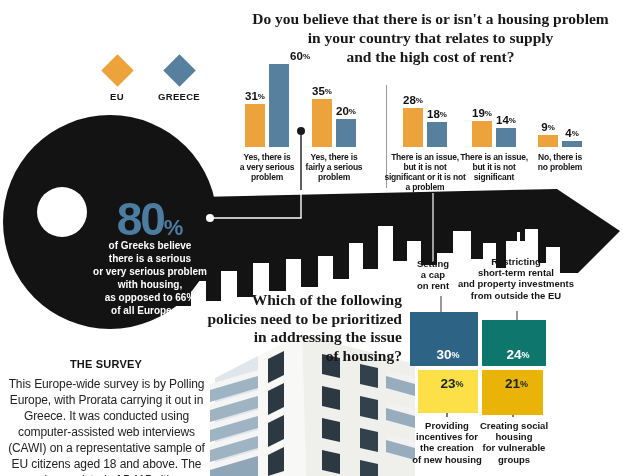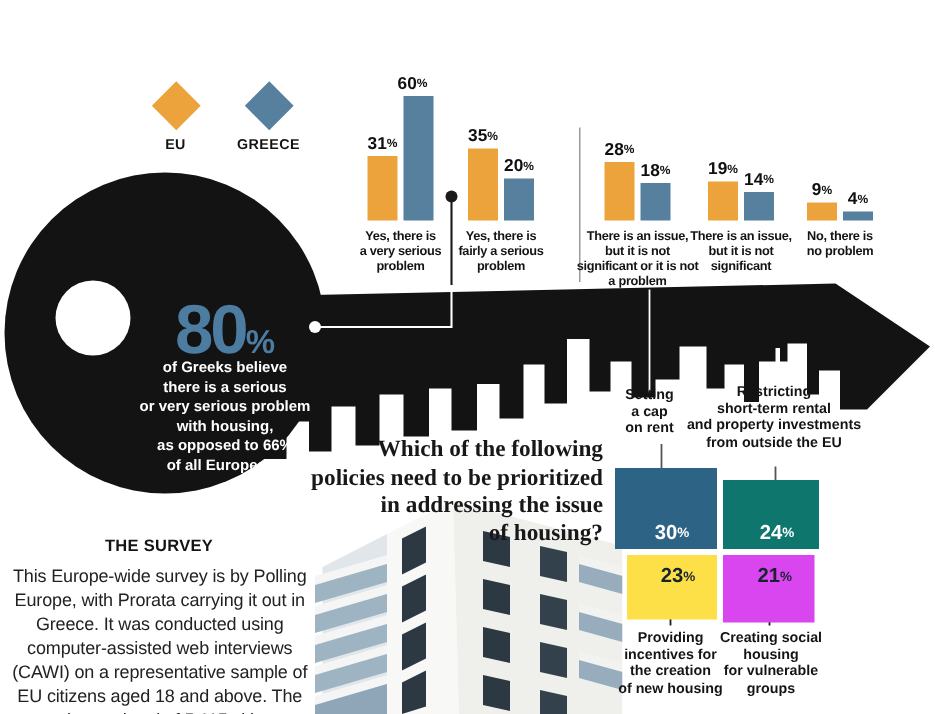--- a/index.html
+++ b/index.html
@@ -40,39 +40,42 @@
   .pval .pc{font-size:9px;}
   .vlight{color:#fff;bottom:4px;}
   .vdark{color:#17242f;top:6px;}
   .bldg{left:210px;top:332px;width:205px;height:144px;z-index:2;}
 </style>
 </head>
 <body>
 
 <div class="canvas">
 
+  <div class="abs serif pre q1">Do you believe that there is or isn't a housing problem
+in your country that relates to supply
+and the high cost of rent?</div>
 
   <div class="abs legend">
     <div class="litem">
       <div class="diamond" style="background: rgb(236, 163, 59);"></div>
       <div class="llabel">EU</div>
     </div>
     <div class="litem">
       <div class="diamond" style="background: rgb(87, 128, 158);"></div>
       <div class="llabel">GREECE</div>
     </div>
   </div>
 
   <div class="abs divider"></div>
 
   <div class="abs layer">
       <div class="bar" style="left: 245px; top: 104px; width: 20px; height: 43px; background: rgb(236, 163, 59);"></div>
       <div class="bval" style="left: 236px; top: 90px; width: 38px;">31<span class="pc">%</span></div>
       <div class="bar" style="left: 269px; top: 64px; width: 20px; height: 83px; background: rgb(87, 128, 158);"></div>
-      <div class="bval" style="left: 256px; top: 50px; width: 38px;">60<span class="pc">%</span></div>
+      <div class="bval" style="left: 272px; top: 50px; width: 38px; text-align: right;">60<span class="pc">%</span></div>
       <div class="bcat" style="left: 208px; top: 152px; width: 118px;">Yes, there is
 a very serious
 problem</div>
       <div class="bar" style="left: 312px; top: 99px; width: 20px; height: 48px; background: rgb(236, 163, 59);"></div>
       <div class="bval" style="left: 303px; top: 85px; width: 38px;">35<span class="pc">%</span></div>
       <div class="bar" style="left: 336px; top: 119px; width: 20px; height: 28px; background: rgb(87, 128, 158);"></div>
       <div class="bval" style="left: 327px; top: 105px; width: 38px;">20<span class="pc">%</span></div>
       <div class="bcat" style="left: 282px; top: 152px; width: 104px;">Yes, there is
 fairly a serious
 problem</div>
@@ -162,21 +165,21 @@
 
   <div class="pbox" style="left: 410px; top: 312px; width: 68px; height: 54px; background: rgb(45, 99, 132);">
     <span class="pval vlight">30<span class="pc">%</span></span>
   </div>
   <div class="pbox" style="left: 482px; top: 320px; width: 64px; height: 46px; background: #0f766e;">
     <span class="pval vlight">24<span class="pc">%</span></span>
   </div>
   <div class="pbox" style="left: 418px; top: 370px; width: 60px; height: 43px; background: #fde047;">
     <span class="pval vdark">23<span class="pc">%</span></span>
   </div>
-  <div class="pbox" style="left: 482px; top: 370px; width: 61px; height: 45px; background: #d946ef;">
+  <div class="pbox" style="left: 482px; top: 370px; width: 61px; height: 45px; background: #eab308;">
     <span class="pval vdark">21<span class="pc">%</span></span>
   </div>
 
   <svg class="abs bldg" viewBox="0 0 205 144">
     <polygon points="5,46 48,24 48,144 5,144" fill="#E0E6EA"></polygon>
     <polygon points="0,52 48,38 48,44 0,58" fill="#F4F5F4"></polygon>
     <polygon points="0,58 48,44 48,56 0,70" fill="#9FB4C3"></polygon>
     <polygon points="0,72 48,58 48,64 0,78" fill="#F4F5F4"></polygon>
     <polygon points="0,78 48,64 48,76 0,90" fill="#9FB4C3"></polygon>
     <polygon points="0,92 48,78 48,84 0,98" fill="#F4F5F4"></polygon>

